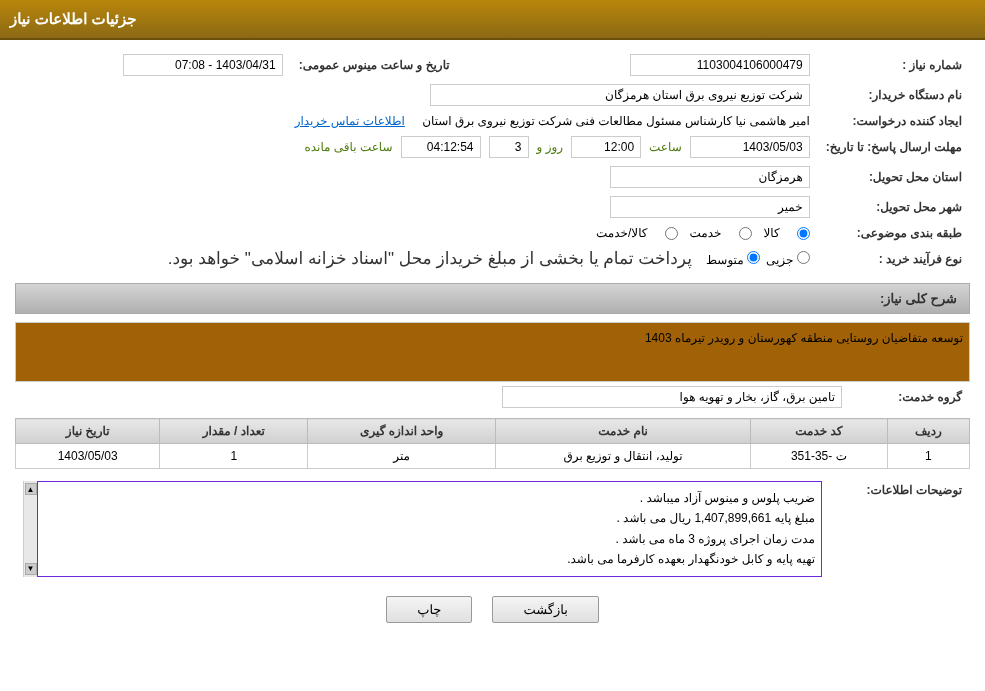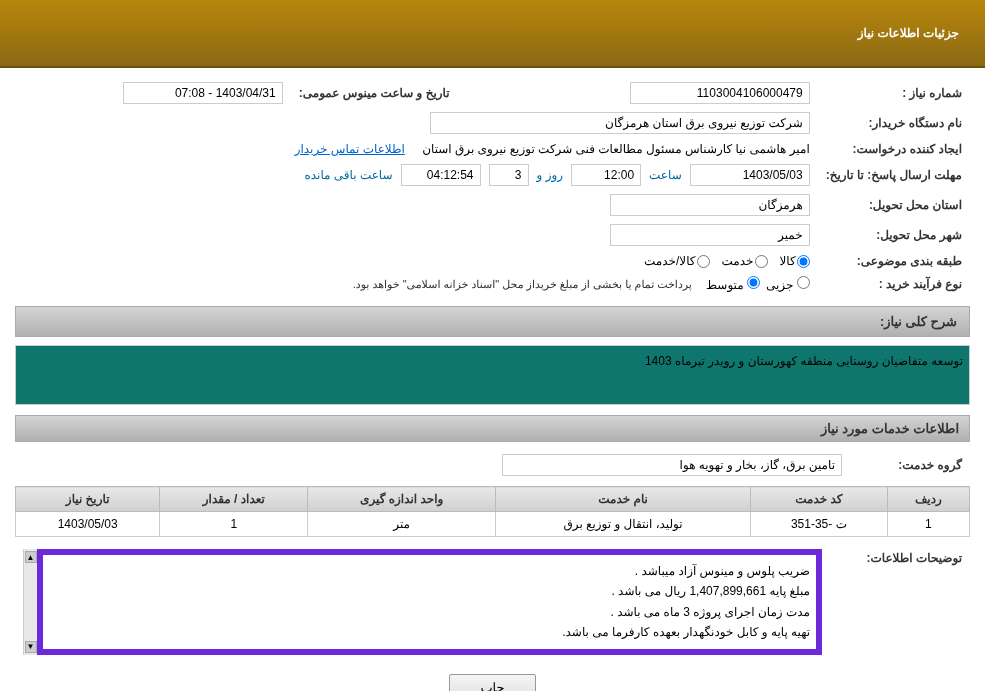--- a/index.html
+++ b/index.html
@@ -11,23 +11,23 @@
     }
     .page-wrapper {
       width: 985px;
       min-height: 691px;
       background: #fff;
       margin: 0 auto;
     }
     .header-bar {
       background: linear-gradient(to bottom, #b8860b, #8b6914);
       color: #fff;
-      text-align: right;
-      padding: 26px;
-      font-size: 12px;
+      text-align: left;
+      padding: 10px;
+      font-size: 15px;
       font-weight: bold;
       border-bottom: 2px solid #6b4f0a;
     }
     .main-content {
       padding: 10px 15px;
     }
     .section-title {
       background: linear-gradient(to bottom, #d4d4d4, #b0b0b0);
       border: 1px solid #aaa;
       padding: 5px 10px;
@@ -71,32 +71,32 @@
       cursor: pointer;
     }
     .radio-group {
       display: flex;
       gap: 12px;
       align-items: center;
     }
     .radio-group label {
       display: flex;
       align-items: center;
-      gap: 1px;
+      gap: 17px;
       cursor: pointer;
     }
     .time-row {
       display: flex;
       align-items: center;
       gap: 8px;
       direction: rtl;
     }
     .time-row .time-label {
       font-size: 12px;
-      color: #0369a1;
+      color: #4d7c0f;
     }
     
     .services-table {
       width: 100%;
       border-collapse: collapse;
       margin-top: 6px;
       font-size: 12px;
     }
     .services-table th {
       background: linear-gradient(to bottom, #e8e8e8, #d0d0d0);
@@ -114,25 +114,25 @@
     .services-table tr:nth-child(even) td {
       background: #f9f9f9;
     }
     
     .desc-area {
       border: 1px solid #ccc;
       padding: 6px;
       font-size: 12px;
       direction: rtl;
       min-height: 60px;
-      background: #0f766e;
+      background: #a16207;
       line-height: 1.6;
     }
     .buyer-notes {
-      border: 6px solid #6d28d9;
+      border: 1px solid #6d28d9;
       background: #fff;
       padding: 6px;
       font-size: 12px;
       direction: rtl;
       line-height: 1.7;
       position: relative;
       min-height: 80px;
     }
     .scrollbar-mock {
       position: absolute;
@@ -272,43 +272,40 @@
         <td class="value-cell" colspan="4">
           <div class="inner-row">
             <label>
               <input type="radio" name="purchase" style="">
               <span>جزیی</span>
             </label>
             <label>
               <input type="radio" name="purchase" checked="" style="">
               <span>متوسط</span>
             </label>
-            <span style="font-size:11px; color:#333; margin-right:8px;">پرداخت تمام یا بخشی از مبلغ خریداز محل "اسناد خزانه اسلامی" خواهد بود.</span>
+            <span style="font-size:17px; color:#333; margin-right:8px;">پرداخت تمام یا بخشی از مبلغ خریداز محل "اسناد خزانه اسلامی" خواهد بود.</span>
           </div>
         </td>
       </tr>
     </tbody>
       </table>
 
     <div class="section-title">
       <table width="100%">
         <tbody>
             <tr>
           <td style="text-align:right; font-size:13px;">شرح کلی نیاز:</td>
         </tr>
       </tbody>
         </table>
     </div>
     <div class="desc-area">
       <span>توسعه متفاضیان روستایی  منطقه کهورستان و رویدر  تیرماه 1403</span>
     </div>
 
-    <div class="section-title">
-      <span>اطلاعات خدمات مورد نیاز</span>
-    </div>
 
     <table class="info-table">
       <tbody>
           <tr>
         <td class="label-cell" style="width:120px;">گروه خدمت:</td>
         <td>
           <input class="input-field" type="text" readonly="" style="width: 340px;" value="تامین برق، گاز، بخار و تهویه هوا">
         </td>
       </tr>
     </tbody>
@@ -354,17 +351,18 @@
               <div style="flex:1;"></div>
               <div class="scroll-arrow">▼</div>
             </div>
           </div>
         </td>
       </tr>
     </tbody>
       </table>
 
     <div class="button-row">
+      <button class="btn">بازگشت</button>
       <button class="btn">چاپ</button>
     </div>
 
   </div>
 </div>
 
 </body></html>

